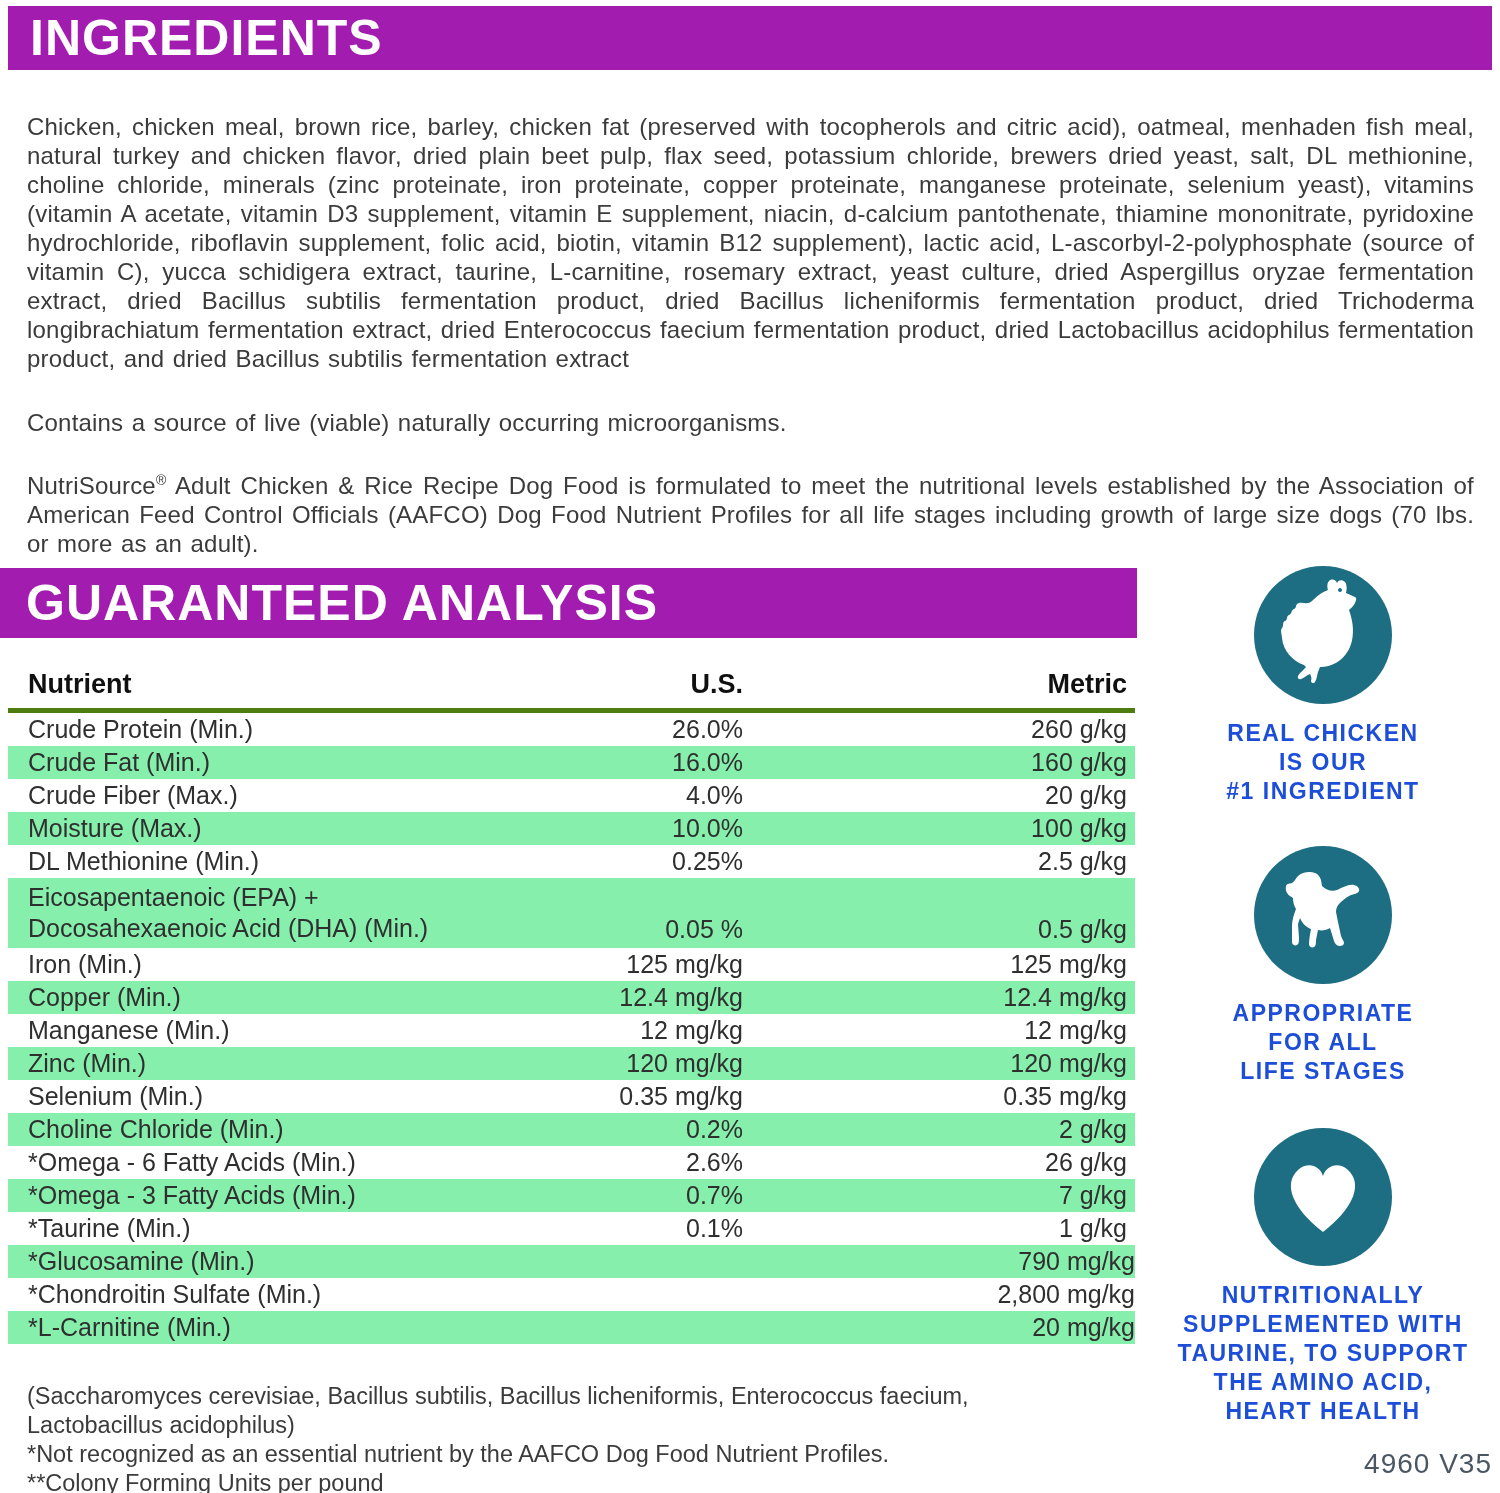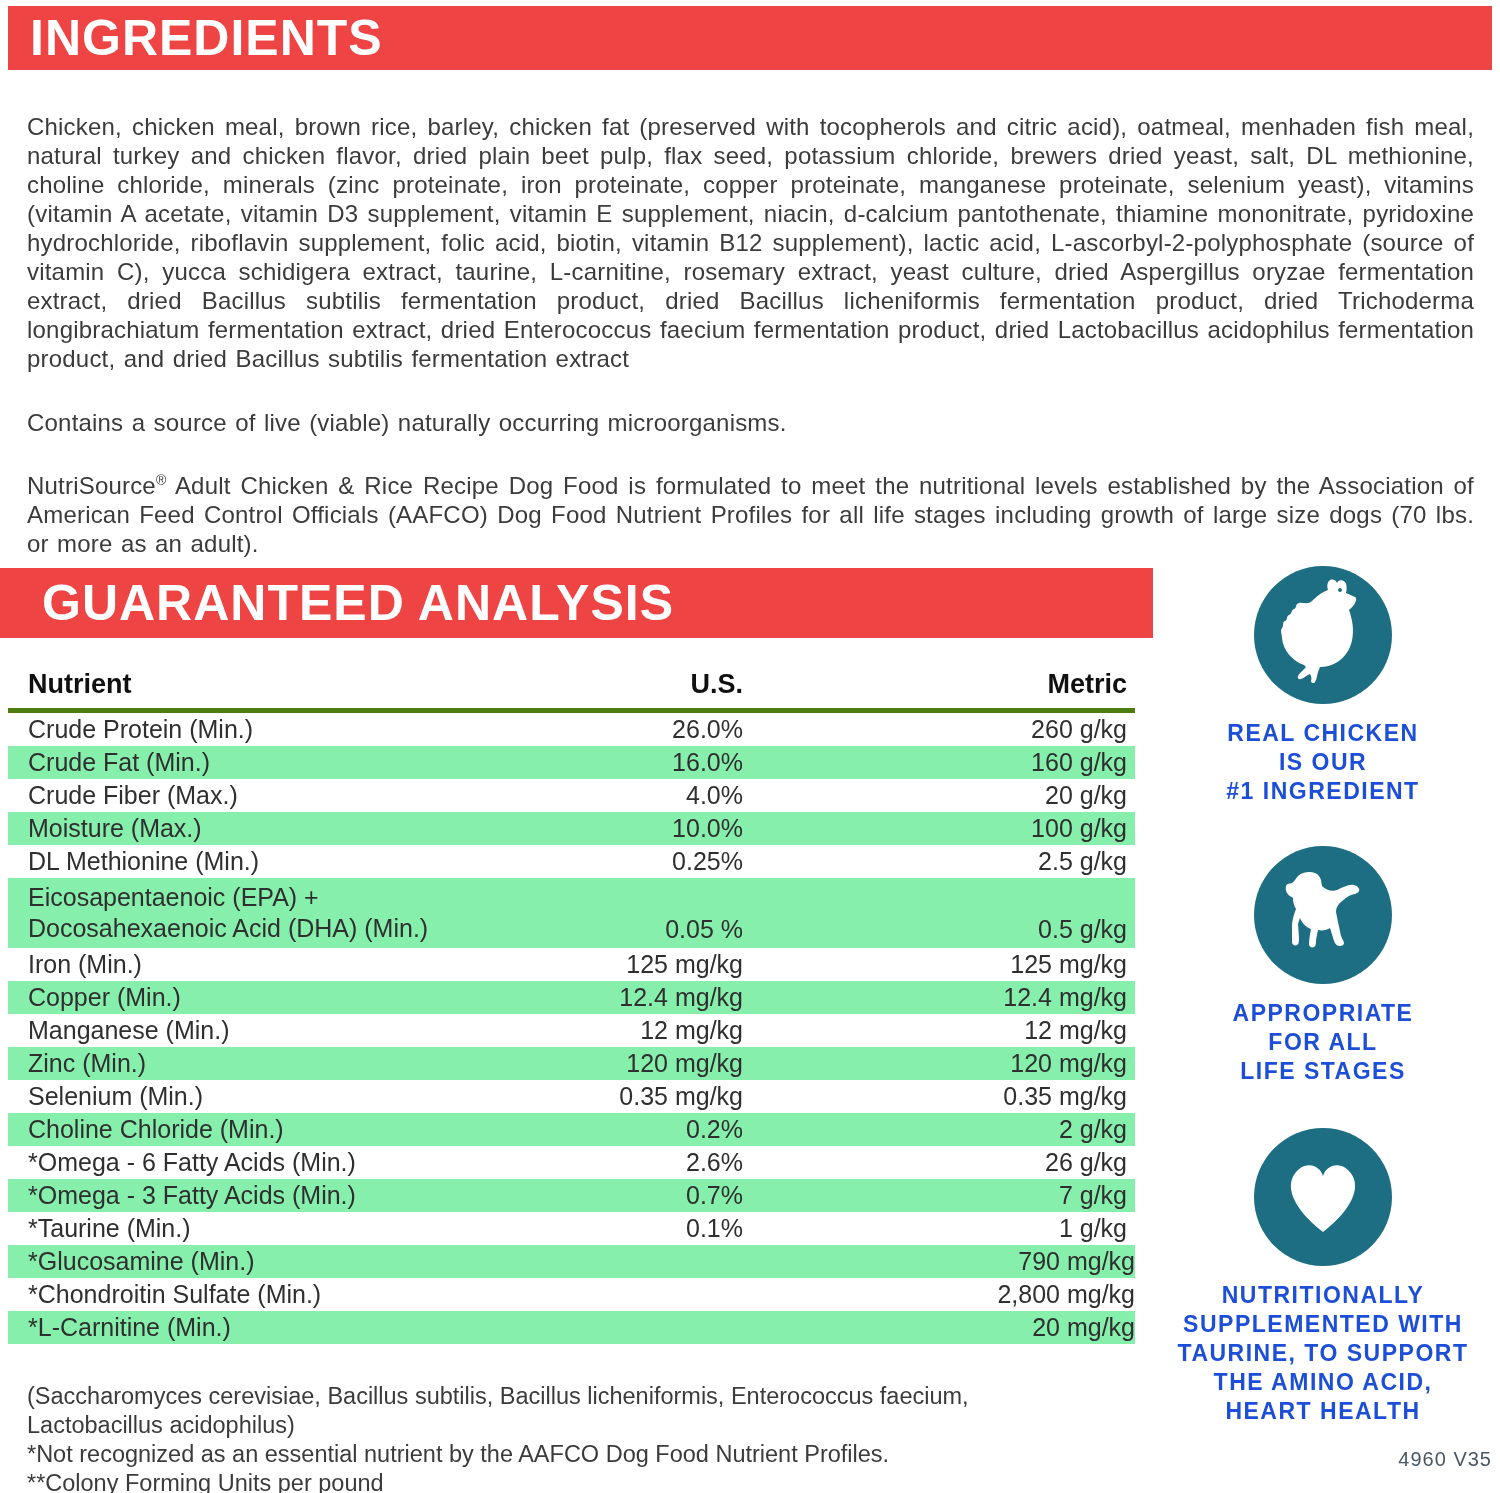--- a/index.html
+++ b/index.html
@@ -1,28 +1,28 @@
 <!DOCTYPE html>
 <html><head>
 <meta charset="utf-8">
 <style>
   html,body{margin:0;padding:0;background:#ffffff;}
   .page{
     position:relative;width:1500px;height:1493px;background:#ffffff;overflow:hidden;
     font-family:"Liberation Sans", sans-serif;color:#3d3d3d;
   }
   
-  .bar{position:absolute;background:#ef4444;color:#ffffff;}
+  .bar{position:absolute;background:#a21caf;color:#ffffff;}
   .bar h1{
     margin:0;font-weight:700;font-size:50px;letter-spacing:1px;color:#ffffff;
     font-family:"Liberation Sans", sans-serif;
   }
   .ing-bar{left:8px;top:6px;width:1484px;height:64px;}
   .ing-bar h1{line-height:64px;padding-left:22px;}
-  .ga-bar{left:0;top:568px;width:1137px;height:70px;padding-left:16px;}
+  .ga-bar{left:0;top:568px;width:1137px;height:70px;}
   .ga-bar h1{line-height:70px;padding-left:26px;}
   
   .para{
     position:absolute;left:27px;width:1447px;text-align:justify;
     font-size:24px;line-height:29px;color:#3b3b3b;word-spacing:1.5px;letter-spacing:0.2px;
   }
   .ing-body{top:88px;}
   .contains{top:384px;text-align:left;}
   .aafco{top:447px;}
   .aafco sup{font-size:14px;line-height:0;}
@@ -58,21 +58,21 @@
   .badge .icon{display:block;margin:0 auto;}
   .badge .caption{margin-top:15px;}
   .badge .caption div{
     font-weight:700;font-size:23px;line-height:29px;letter-spacing:1.5px;color:#1d4ed8;
   }
   .badge-chicken{top:566px;}
   .badge-puppy{top:846px;}
   .badge-heart{top:1128px;}
   
   .code{
-    position:absolute;right:8px;top:1448px;font-size:20px;color:#4a5763;letter-spacing:1px;
+    position:absolute;right:8px;top:1448px;font-size:28px;color:#4a5763;letter-spacing:1px;
   }
 </style>
 </head>
 <body>
 
 <div class="page">
 
   <div class="bar ing-bar">
     <h1>INGREDIENTS</h1>
   </div>

